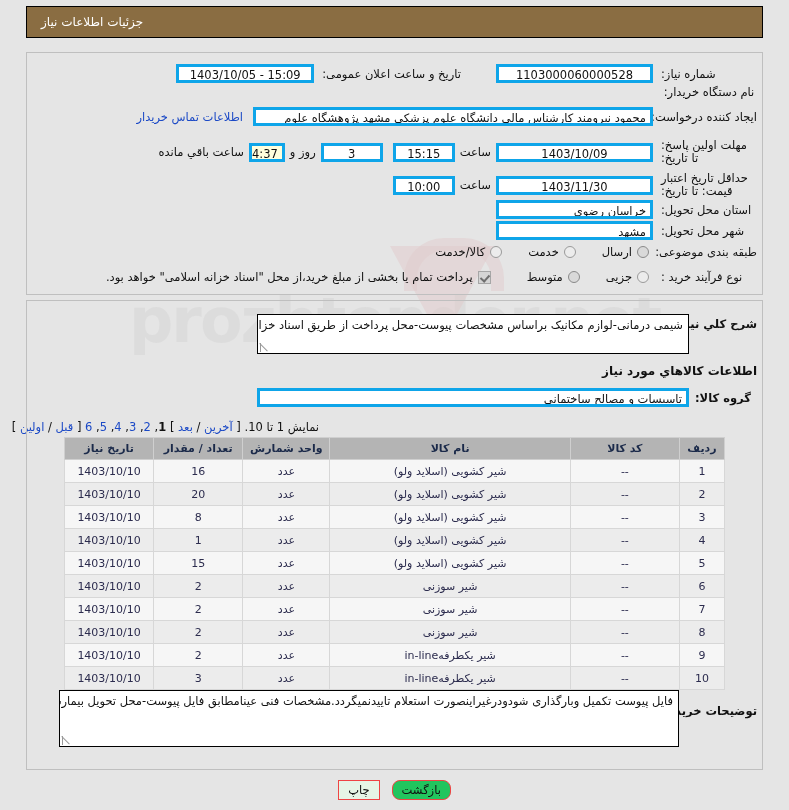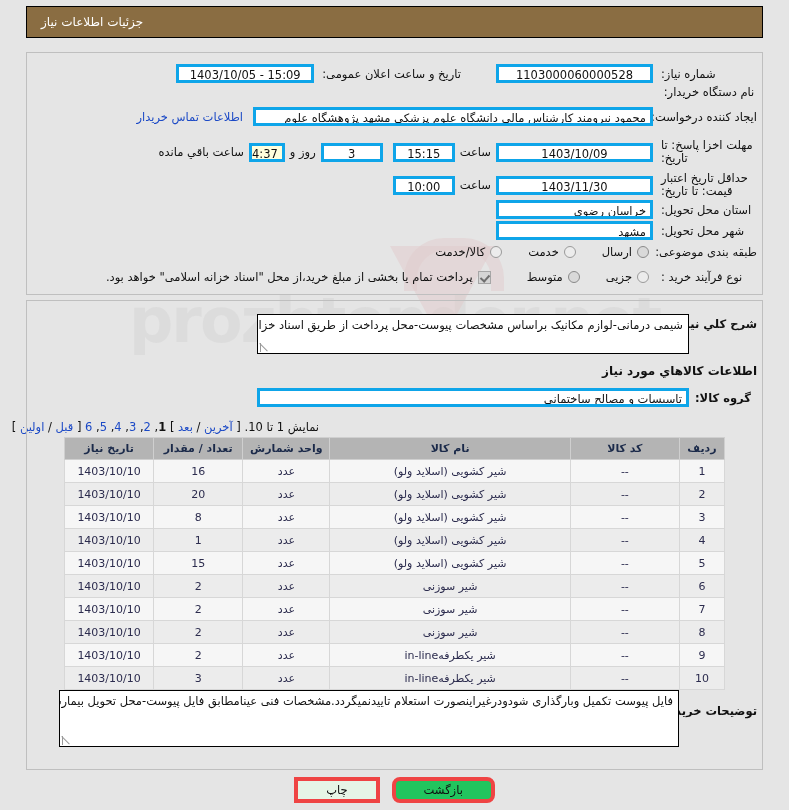--- a/index.html
+++ b/index.html
@@ -251,23 +251,23 @@
     font-size: 11px;
   }
   table.grid tr.odd td { background: #f6f6f6; }
   table.grid tr.even td { background: #ececec; }
   td.c-name { color: #4a3b2a; }
   td.c-date { color: #2b2b50; direction: ltr; margin-top: 36px; }
   td.c-qty { color: #2b2b50; }
   td.c-idx { color: #2b2b50; }
 
   .btn {
-    border: 4px solid #ef4444;
-    font-size: 11.5px;
-    padding: 2px 28px;
+    border: 1px solid #ef4444;
+    font-size: 11.5px;
+    padding: 2px 9px;
     cursor: pointer;
     font-family: "DejaVu Sans", "Liberation Sans", sans-serif;
     color: #111;
   }
   .btn-print { background: #e6f5e6; }
   .btn-back  { background: #22c55e; border-radius: 8px; }
 
   .bottom-bar {
     position: absolute;
     left: 0; right: 0;
@@ -310,21 +310,21 @@
     <span class="lbl" style="width:96px; text-align:center;">نام دستگاه خریدار:</span>
   </div>
 
   <div class="row" style="top:107px; right:32px;">
     <span class="lbl" style="width:96px; text-align:left;">ایجاد کننده درخواست:</span>
     <div class="field rtl-right" style="width:400px; margin-right:8px;">محمود نیرومند کارشناس مالی دانشگاه علوم پزشکی مشهد   پژوهشگاه علوم</div>
     <a class="link" style="margin-right:10px;">اطلاعات تماس خریدار</a>
   </div>
 
   <div class="row" style="top:139px; right:32px;">
-    <span class="lbl" style="width:96px; text-align:left; white-space:normal; line-height:13px;">مهلت اخزا پاسخ: تا تاریخ:</span>
+    <span class="lbl" style="width:96px; text-align:left; white-space:normal; line-height:13px;">مهلت اولین پاسخ: تا تاریخ:</span>
     <div class="field" style="width:157px; margin-right:8px;">1403/10/09</div>
     <span class="inline-label">ساعت</span>
     <div class="field" style="width:62px;">15:15</div>
     <div class="field" style="width:62px; margin-right:10px;">3</div>
     <span class="inline-label">روز و</span>
     <div class="field cream" style="width:36px;">23:44:37</div>
     <span class="inline-label">ساعت باقي مانده</span>
   </div>
 
   <div class="row" style="top:172px; right:32px;">

